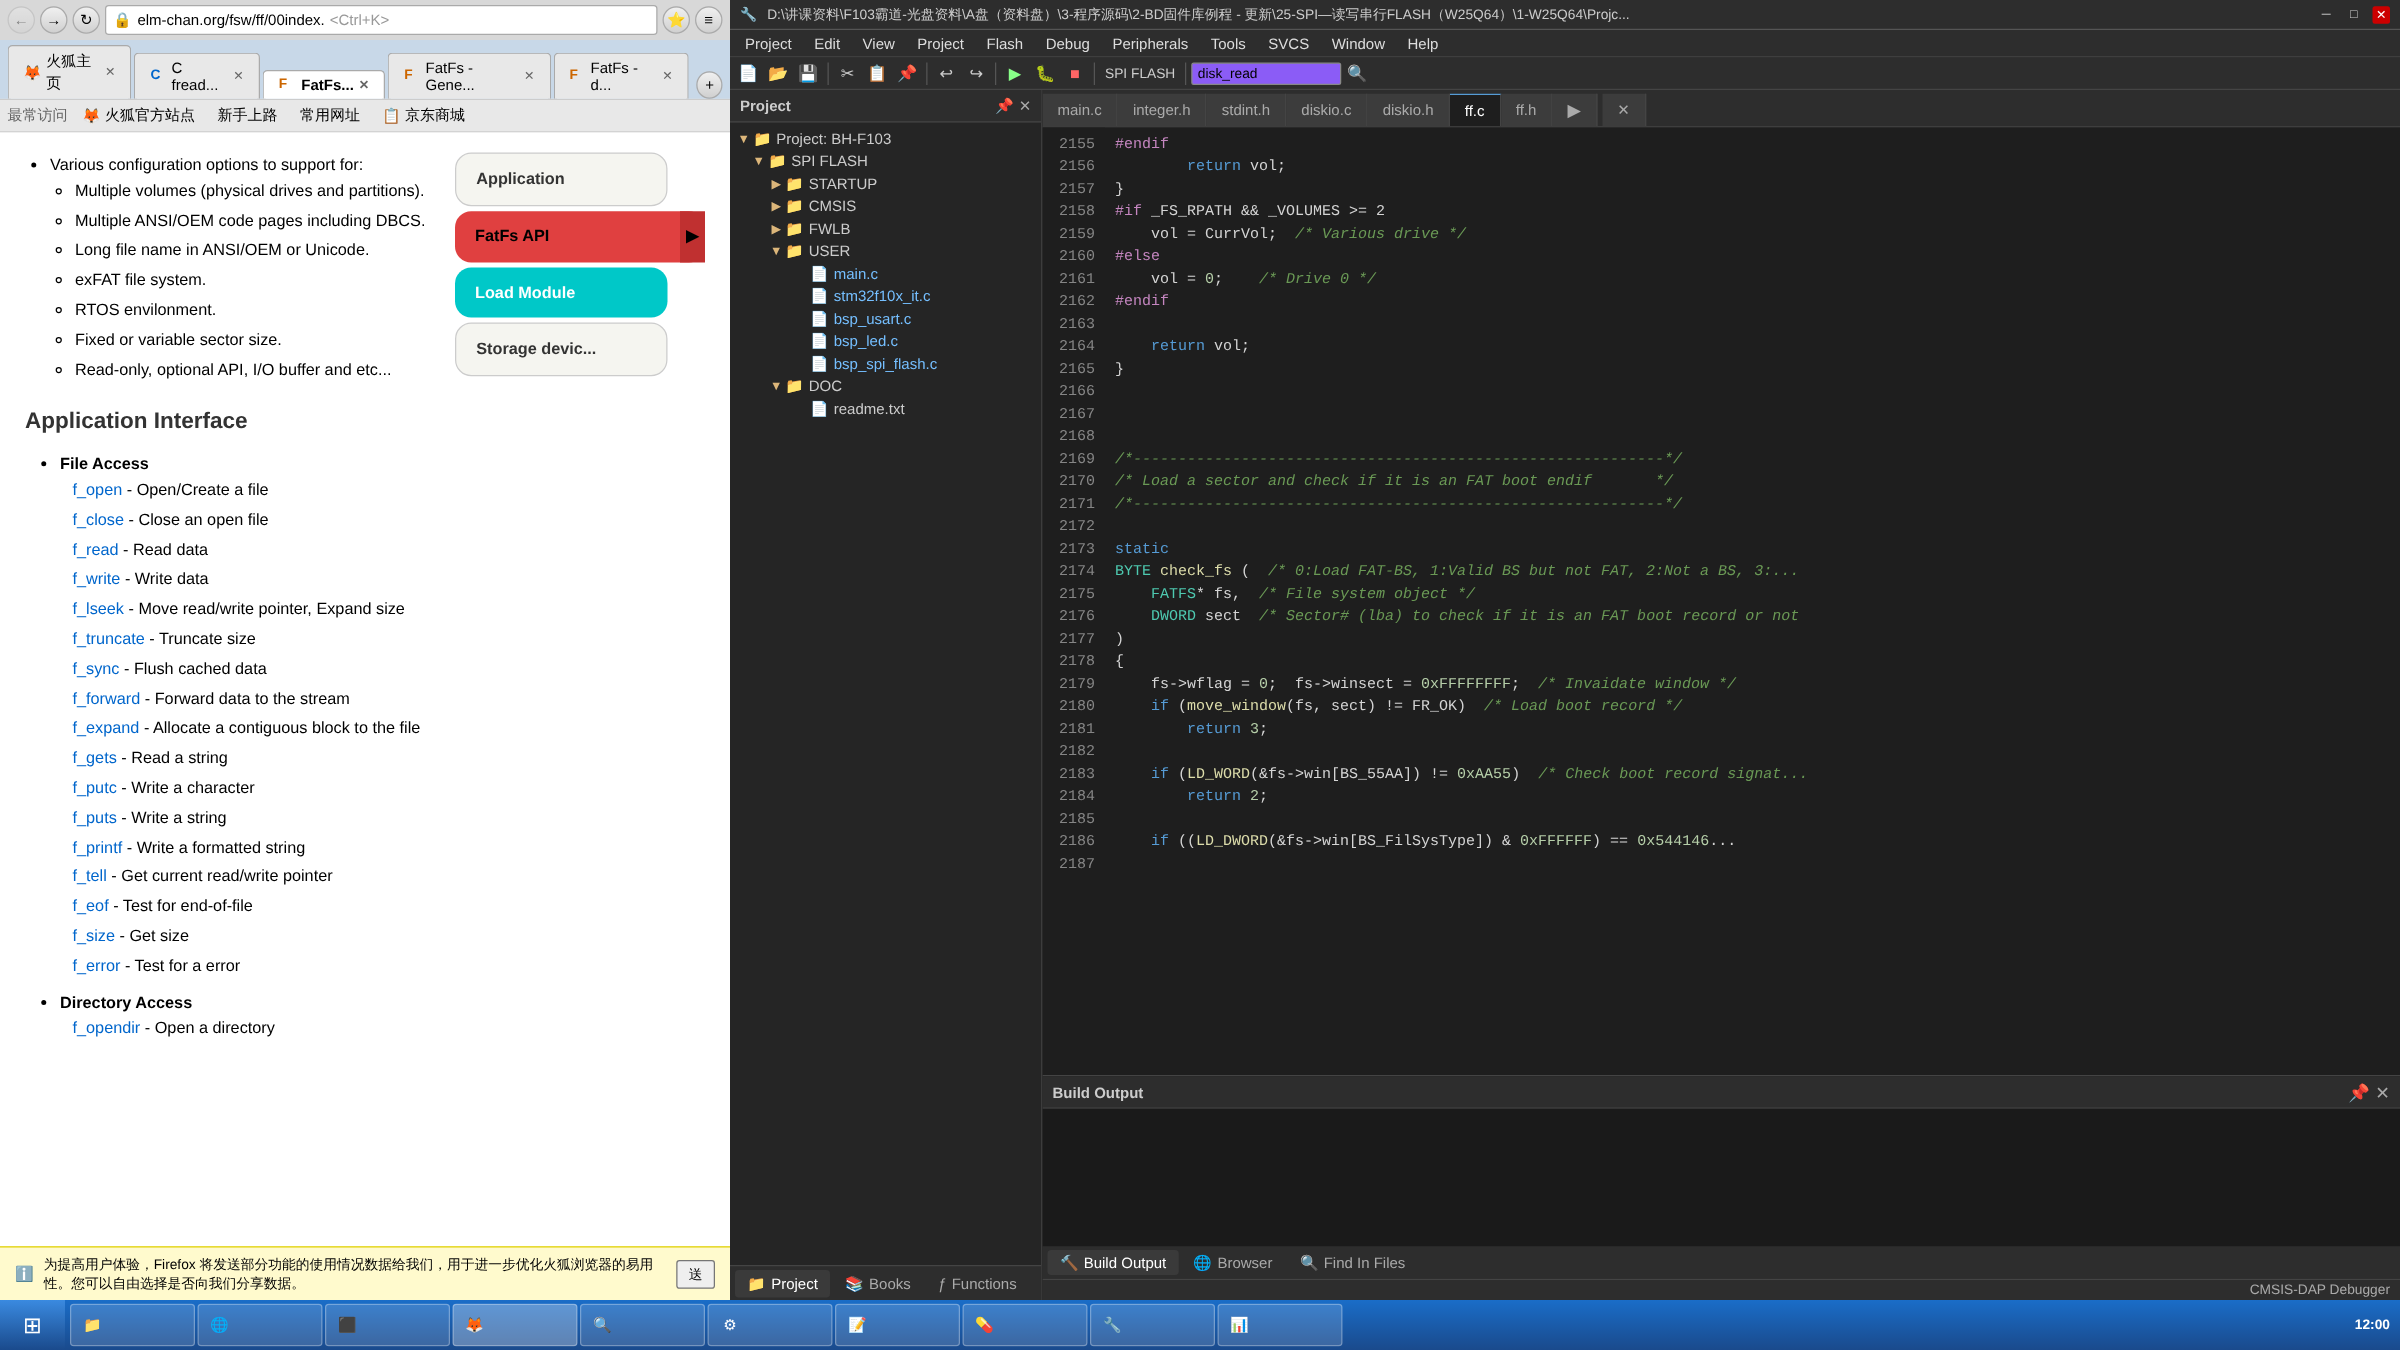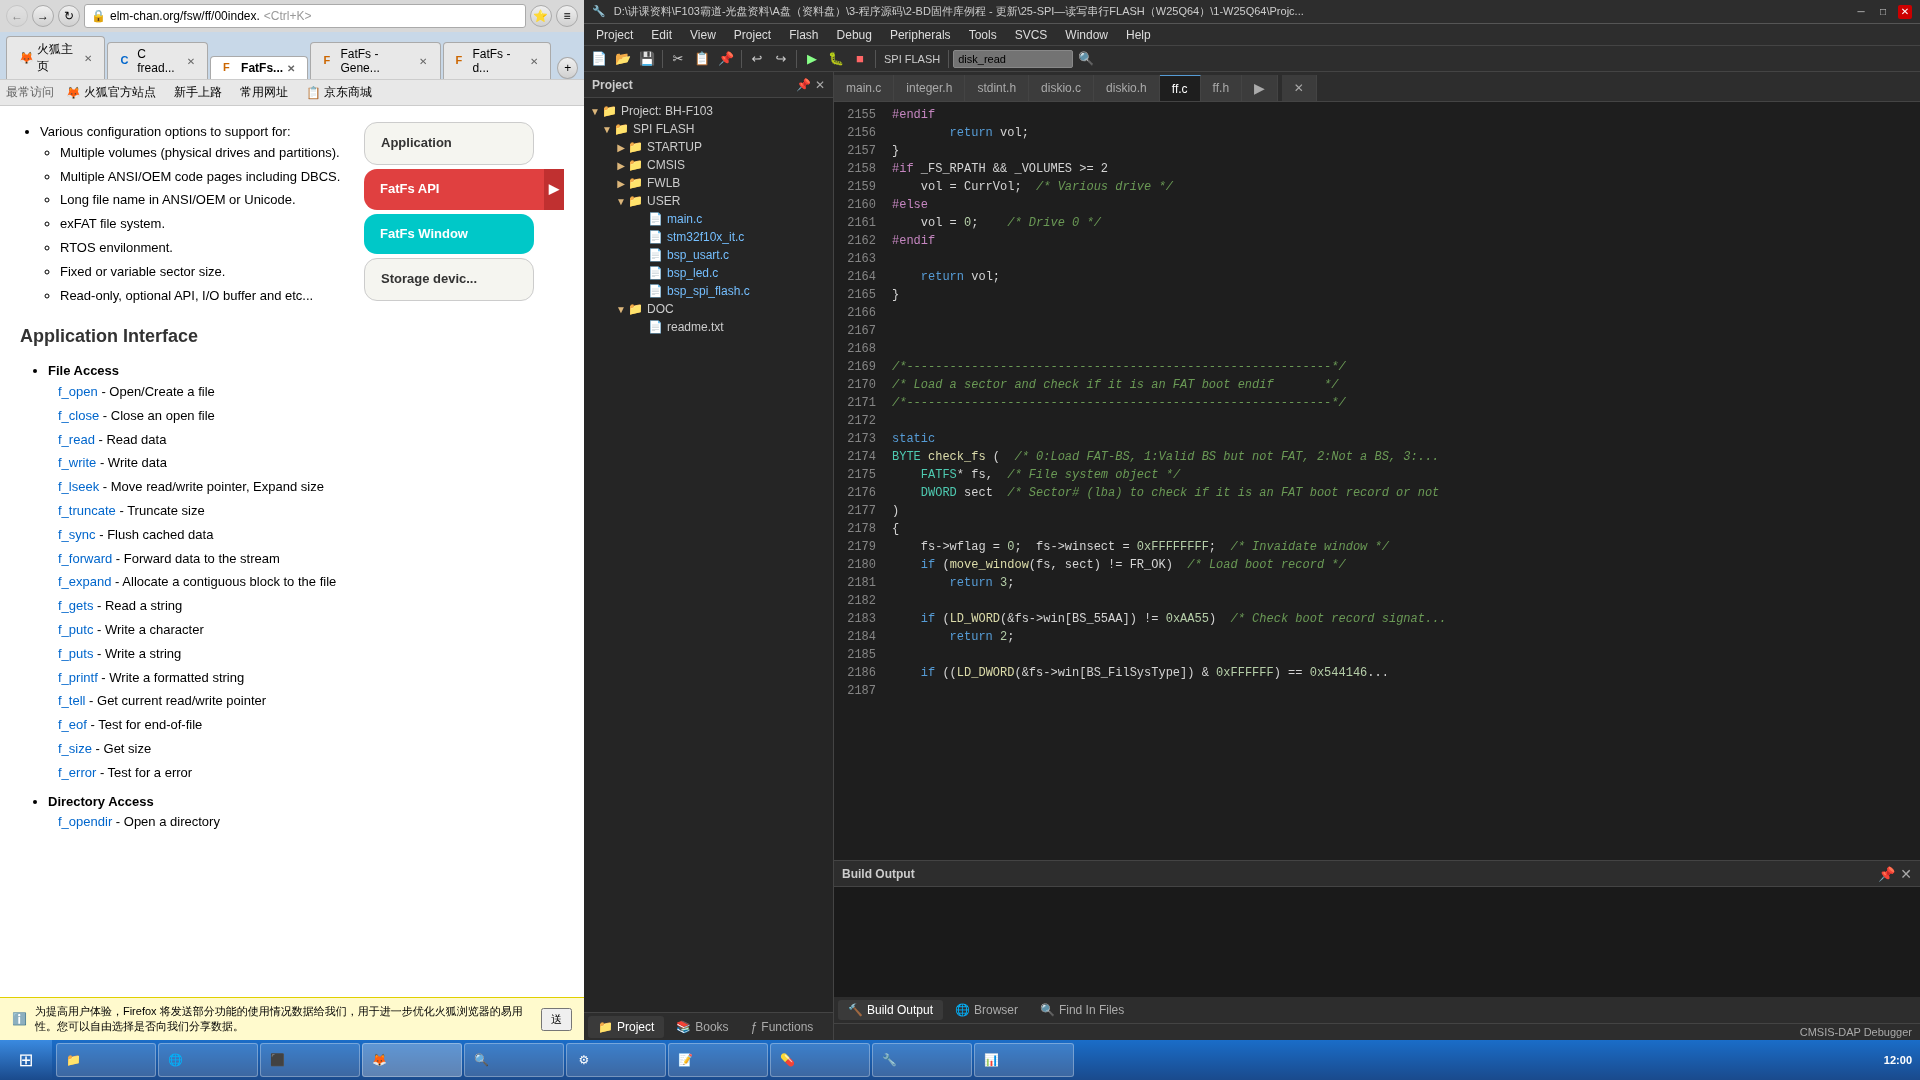--- a/index.html
+++ b/index.html
@@ -42,21 +42,21 @@
     .web-content ul { margin-left: 20px; }
     .web-content li { margin-bottom: 3px; }
     .web-link { color: #0066cc; text-decoration: none; }
     .outer-list { list-style: disc; margin-left: 20px; }
     .inner-list { list-style: circle; margin-left: 30px; }
 
     
     .diagram-area { position: relative; width: 200px; float: right; margin-left: 20px; }
     .diag-box { width: 170px; padding: 10px 16px; margin-bottom: 4px; text-align: left; font-size: 13px; font-weight: bold; border-radius: 13px; }
     .diag-application { background: #f5f5f0; border: 1px solid #ccc; color: #333; }
-    .diag-api { background: #e04040; color: #ffffff; display: flex; align-items: center; justify-content: space-between; }
+    .diag-api { background: #e04040; color: #000000; display: flex; align-items: center; justify-content: space-between; }
     .diag-module { background: #00c8c8; color: white; }
     .diag-storage { background: #f5f5f0; border: 1px solid #ccc; color: #333; }
 
     
     .ff-notification { background: #fffacd; border-top: 1px solid #e0d000; padding: 6px 12px; font-size: 12px; display: flex; align-items: center; gap: 8px; }
 
     
     .ide-panel { flex: 1; display: flex; flex-direction: column; background: #1e1e1e; }
 
     
@@ -65,21 +65,21 @@
     .ide-titlebar-btn { width: 14px; height: 14px; border-radius: 2px; display: flex; align-items: center; justify-content: center; font-size: 10px; cursor: pointer; color: #ccc; }
 
     
     .ide-menubar { height: 22px; background: #2d2d2d; display: flex; align-items: center; padding: 0 4px; gap: 2px; border-bottom: 1px solid #444; }
     .menu-item { padding: 2px 8px; font-size: 12px; color: #ddd; cursor: pointer; border-radius: 2px; }
 
     
     .ide-toolbar { height: 26px; background: #2d2d2d; display: flex; align-items: center; padding: 0 4px; gap: 2px; border-bottom: 1px solid #444; }
     .toolbar-btn { width: 22px; height: 20px; display: flex; align-items: center; justify-content: center; cursor: pointer; border-radius: 2px; color: #ccc; font-size: 13px; }
     .toolbar-separator { width: 1px; height: 18px; background: #555; margin: 0 2px; }
-    .toolbar-search { height: 18px; background: #737373; border: 1px solid #888; border-radius: 2px; padding: 0 4px; font-size: 11px; width: 120px; }
+    .toolbar-search { height: 18px; background: #8b5cf6; border: 1px solid #888; border-radius: 2px; padding: 0 4px; font-size: 11px; width: 120px; }
     .toolbar-label { font-size: 11px; color: #ccc; padding: 0 4px; }
 
     
     .ide-main { display: flex; flex: 1; overflow: hidden; }
 
     
     .project-panel { width: 250px; background: #252525; border-right: 1px solid #444; display: flex; flex-direction: column; }
     .project-header { height: 26px; background: #2d2d2d; display: flex; align-items: center; padding: 0 8px; border-bottom: 1px solid #444; }
     .project-title { font-size: 12px; color: #ccc; font-weight: bold; }
     .project-icons { margin-left: auto; display: flex; gap: 4px; }
@@ -206,21 +206,21 @@
         <div class="diag-box diag-application">
           <span>Application</span>
         </div>
         <div style="display:flex; align-items:center; margin-bottom:4px;">
           <div class="diag-box diag-api" style="margin-bottom:0; flex:1; position:relative;">
             <span>FatFs API</span>
             <span style="position:absolute; right:0; top:0; width:20px; height:100%; background:#c03030; display:flex; align-items:center; justify-content:center;">▶</span>
           </div>
         </div>
         <div class="diag-box diag-module">
-          <span>FatFs Window</span>
+          <span>Load Module</span>
         </div>
         <div class="diag-box diag-storage">
           <span>Storage devic...</span>
         </div>
       </div>
 
       <ul class="outer-list">
         <li><span>Various configuration options to support for:</span>
           <ul class="inner-list">
             <li>Multiple volumes (physical drives and partitions).</li>

